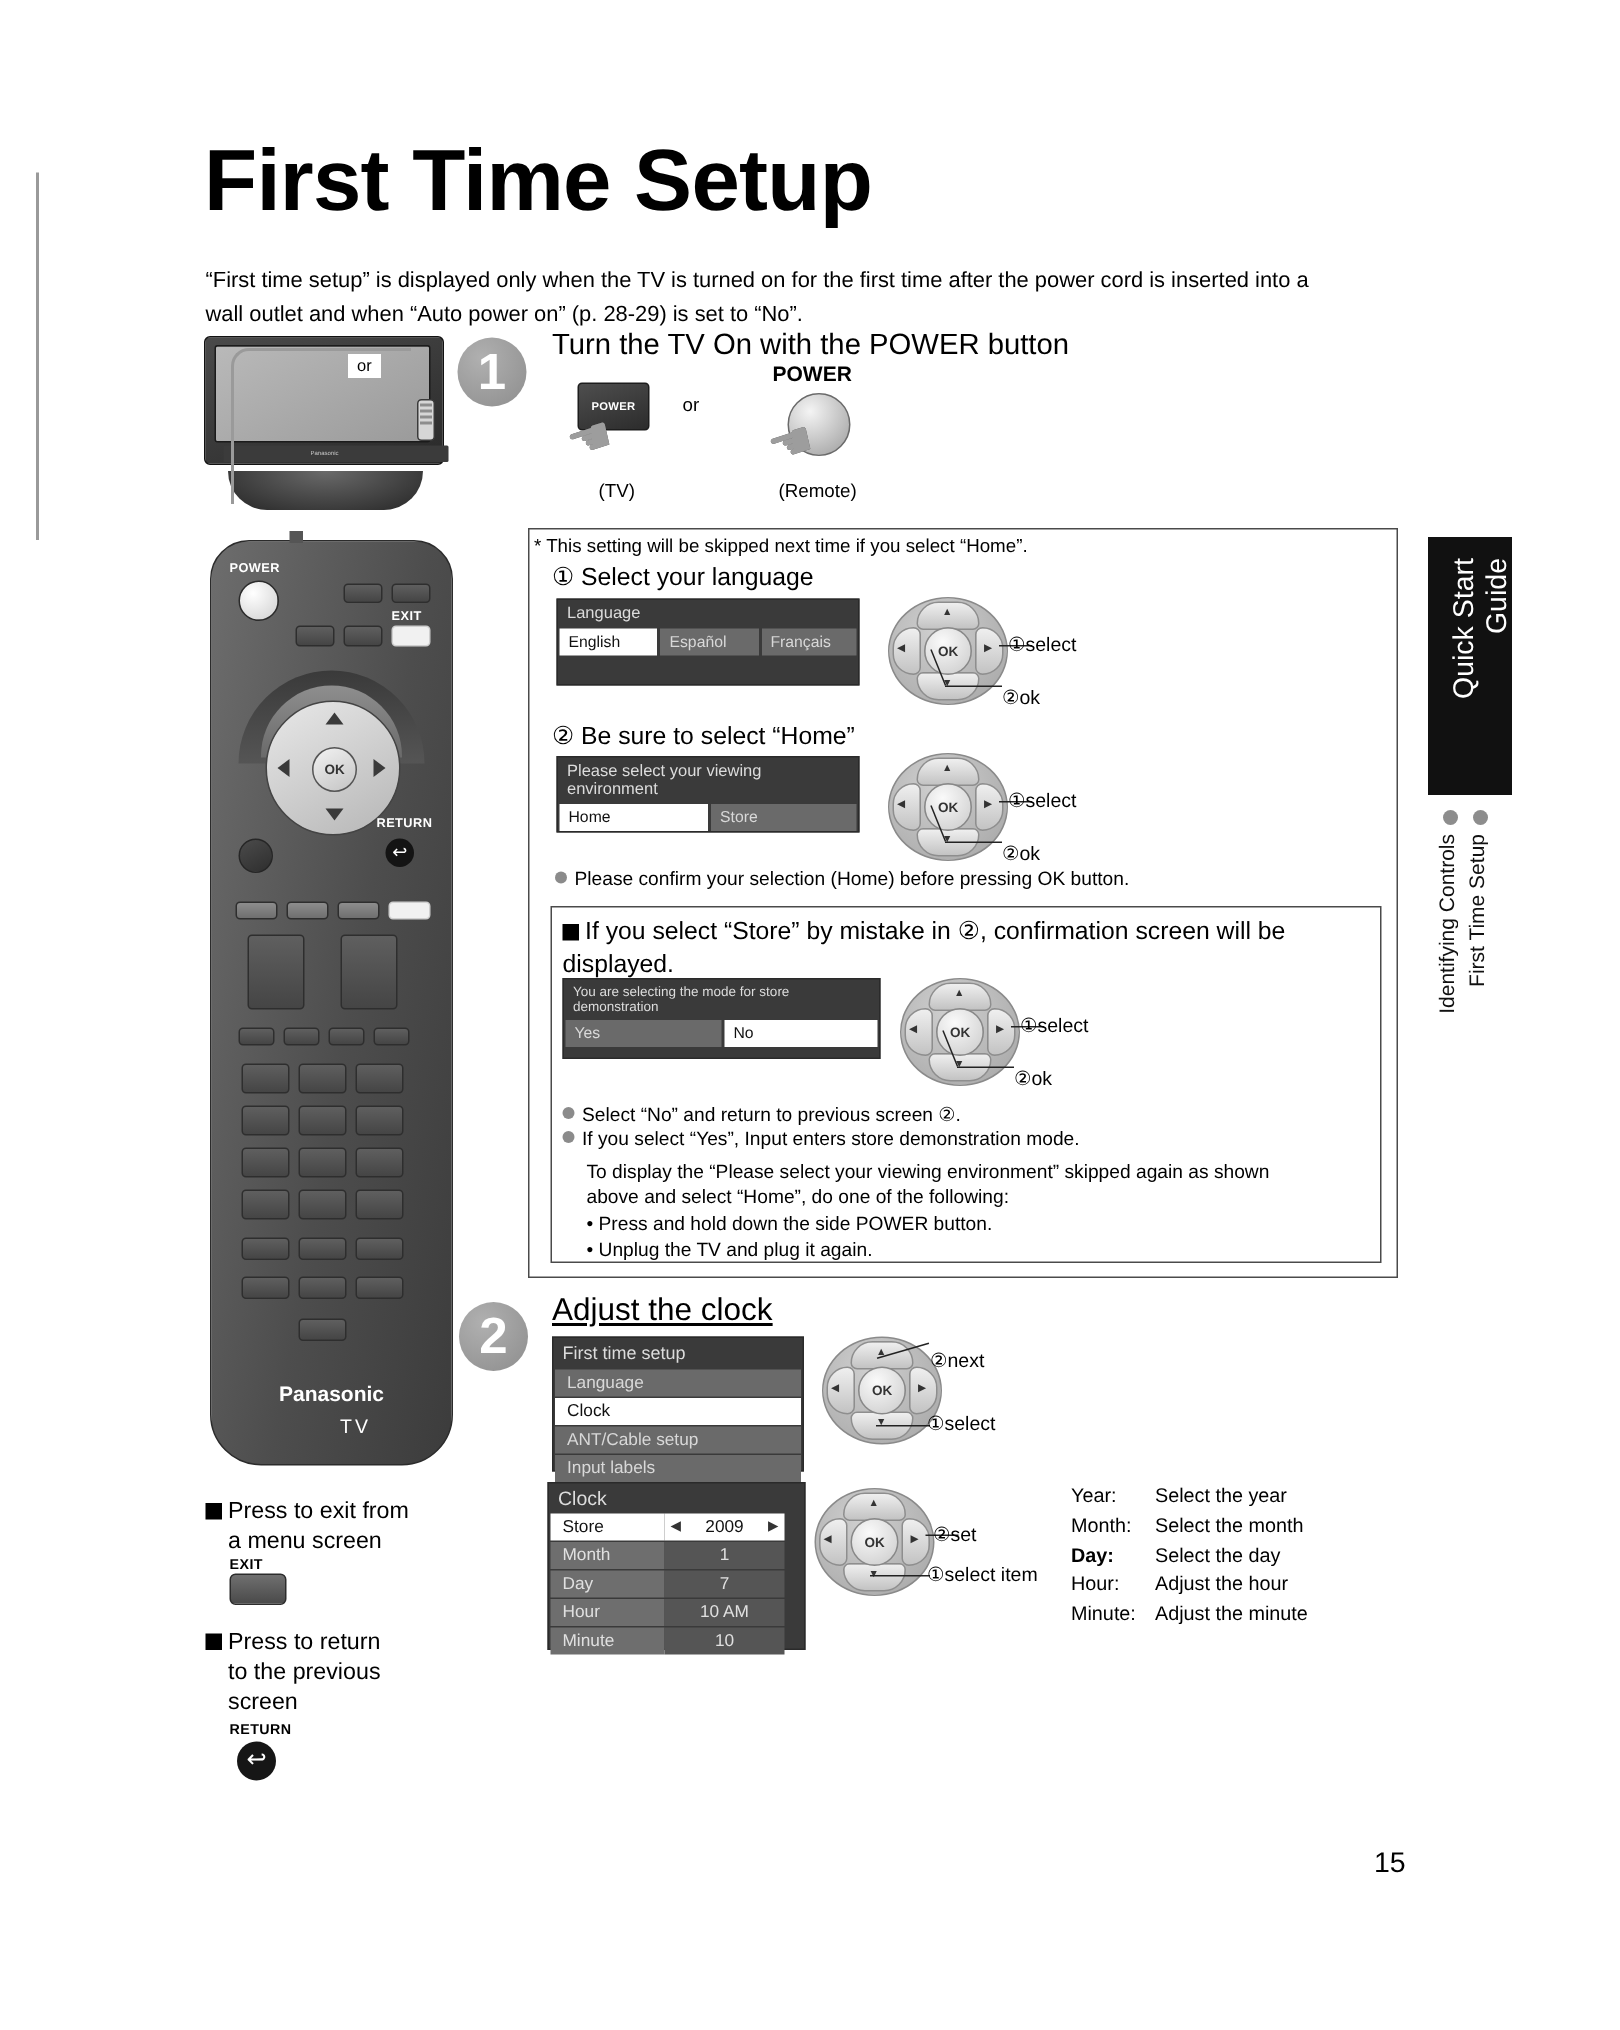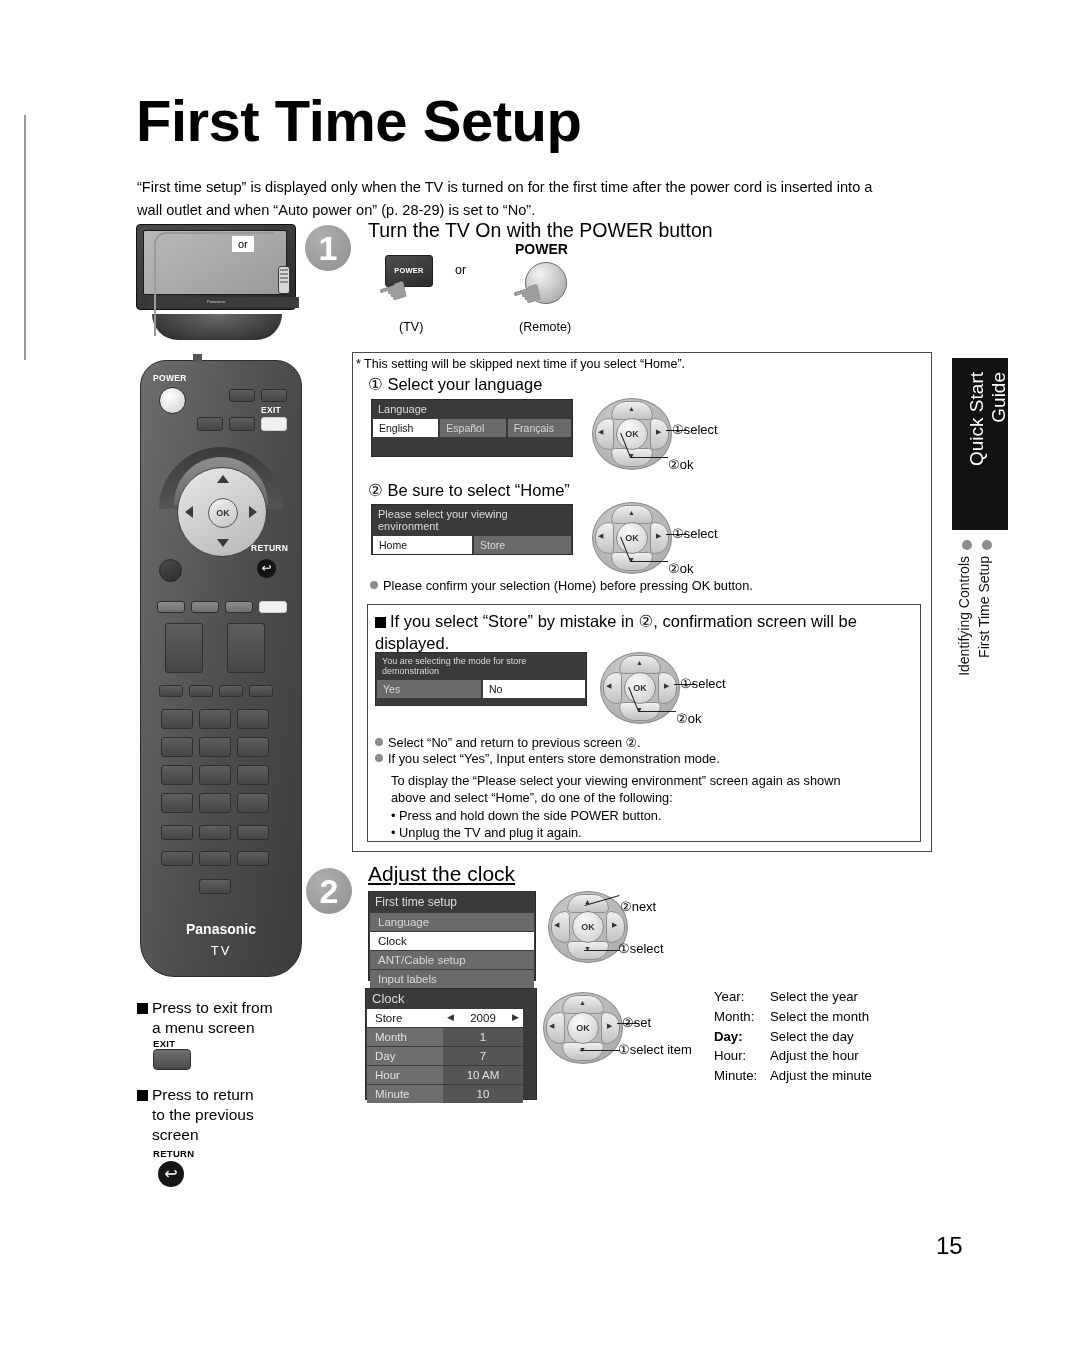--- a/index.html
+++ b/index.html
@@ -60,21 +60,21 @@
          background:linear-gradient(150deg,#f2f2f2,#c4c4c4);border:1px solid #555;
          font-size:9px;font-weight:bold;color:#333;text-align:center;line-height:28px;}
   .rm-tri{position:absolute;width:0;height:0;}
   .rm-circle{position:absolute;left:18px;top:198px;width:21px;height:21px;border-radius:50%;
              background:linear-gradient(150deg,#4b4b4b,#2e2e2e);border:1px solid #262626;}
   .rm-return-ico{position:absolute;left:116px;top:198px;width:19px;height:19px;border-radius:50%;
                  background:#141414;color:#fff;font-size:12px;text-align:center;line-height:19px;}
   .rm-brand{position:absolute;left:0;width:160px;text-align:center;color:#fff;font-weight:bold;
             font-size:14px;top:560px;letter-spacing:0px;}
   .rm-tv{position:absolute;left:0;width:160px;text-align:center;color:#fff;
-         font-size:13px;top:582px;letter-spacing:2px;}
+         font-size:13px;top:582px;letter-spacing:2px;padding-left:16px;}
 
   
   .step{position:absolute;width:46px;height:46px;border-radius:50%;
         background:radial-gradient(circle at 35% 30%,#b0b0b0,#8d8d8d);
         color:#fff;font-size:34px;font-weight:bold;text-align:center;line-height:46px;}
   .step-title{position:absolute;font-size:19.5px;}
 
   
   .pw-tvbtn{position:absolute;left:385px;top:255px;width:46px;height:30px;
             background:linear-gradient(160deg,#4e4e4e,#2c2c2c);border:1px solid #1d1d1d;
@@ -143,21 +143,21 @@
   .tab-dot{position:absolute;width:10px;height:10px;border-radius:50%;background:#8d8d8d;}
 
   
   .bl-note{position:absolute;font-size:15.5px;line-height:1.28;}
   .key-lbl{position:absolute;font-size:9.5px;font-weight:bold;letter-spacing:.3px;}
   .key-exit{position:absolute;width:36px;height:19px;border-radius:4px;
             background:linear-gradient(180deg,#6f6f6f,#4a4a4a);border:1px solid #2c2c2c;}
   .key-return{position:absolute;width:26px;height:26px;border-radius:50%;background:#161616;
               color:#fff;font-size:16px;text-align:center;line-height:26px;}
 
-  .pagenum{position:absolute;left:936px;top:1232px;font-size:24px;}
+  .pagenum{position:absolute;left:916px;top:1232px;font-size:19px;}
 </style>
 </head>
 <body>
 
 <div class="page">
 
   <div class="title">First Time Setup</div>
   <div class="intro">“First time setup” is displayed only when the TV is turned on for the first time after the power cord is inserted into a wall outlet and when “Auto power on” (p. 28-29) is set to “No”.</div>
 
   <div class="tv-wrap">
@@ -348,21 +348,21 @@
   <div class="lead" style="left:638px;top:711px;width:38px;height:1px;"></div>
   <div class="callout" style="left:676px;top:711px;">②ok</div>
 
   <div class="bullet-line" style="left:375px;top:735px;">
     <span class="bullet-dot"></span><span>Select “No” and return to previous screen ②.</span>
   </div>
   <div class="bullet-line" style="left:375px;top:751px;">
     <span class="bullet-dot"></span><span>If you select “Yes”, Input enters store demonstration mode.</span>
   </div>
   <div style="position:absolute;left:391px;top:772px;font-size:12.8px;line-height:1.35;">
-    <span>To display the “Please select your viewing environment” screen again as shown</span><br>
+    <span>To display the “Please select your viewing environment” skipped again as shown</span><br>
     <span>above and select “Home”, do one of the following:</span><br>
     <span>• Press and hold down the side POWER button.</span><br>
     <span>• Unplug the TV and plug it again.</span>
   </div>
 
   <div class="step" style="left:306px;top:868px;">2</div>
   <div class="step-title" style="left:368px;top:862px;font-size:21px;text-decoration:underline;">Adjust the clock</div>
 
   <div class="osd" style="left:368px;top:891px;width:166px;height:88px;">
     <div class="osd-title" style="font-size:12px;">First time setup</div>

